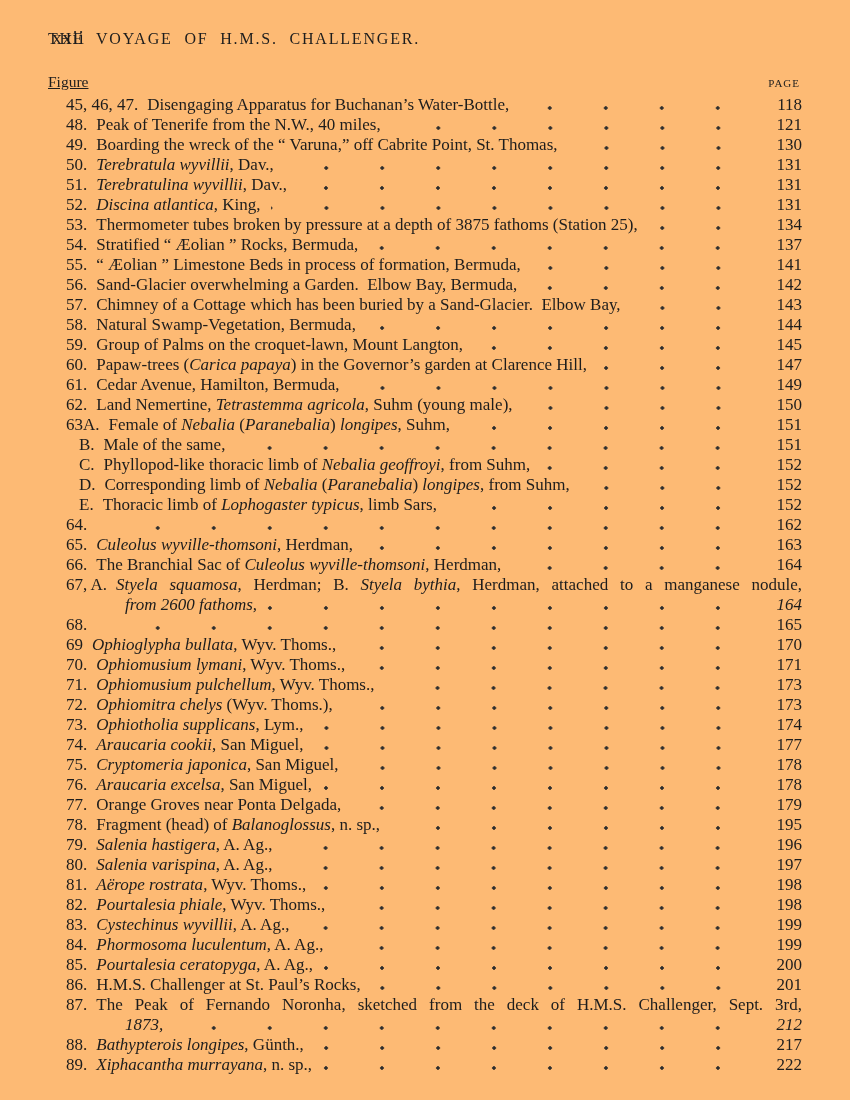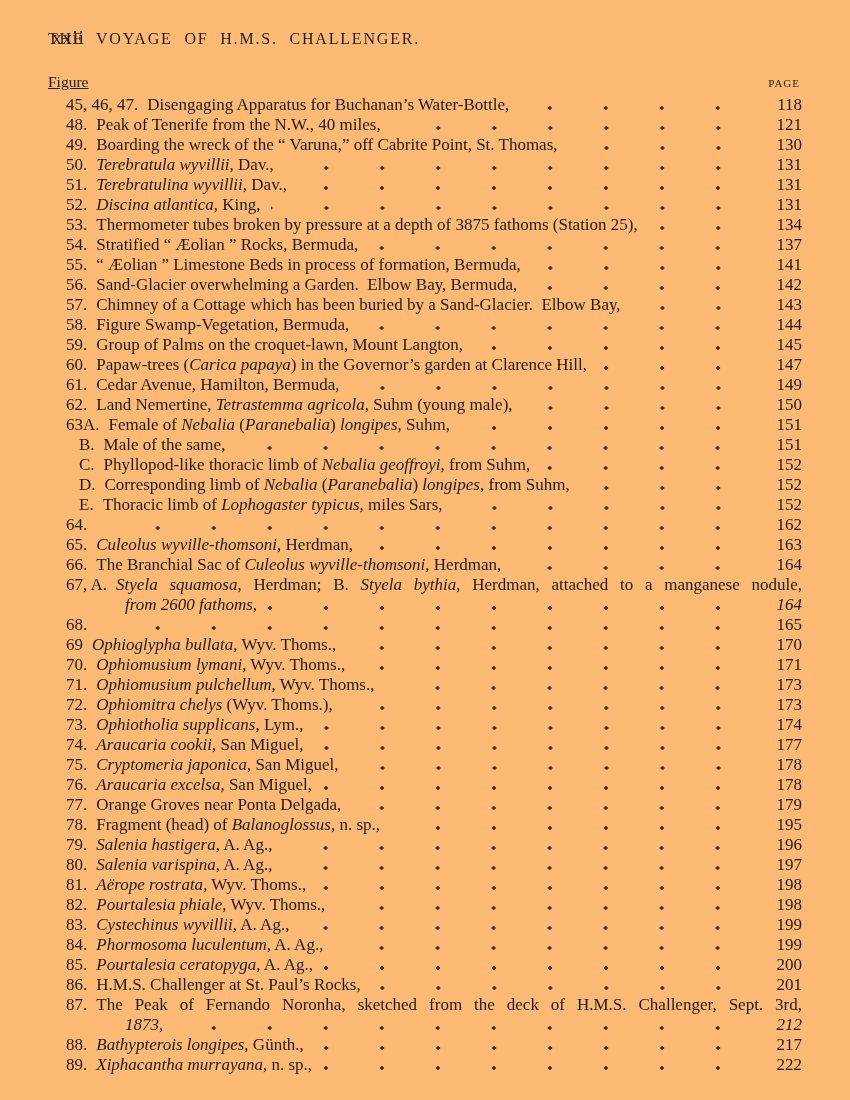--- a/index.html
+++ b/index.html
@@ -130,21 +130,21 @@
         <span class="page">142</span>
       </div>
       <div class="row">
         <span class="num">57.</span>
         <span class="txt"><span>Chimney of a Cottage which has been buried by a Sand-Glacier. Elbow Bay,</span></span>
         <span class="leader"></span>
         <span class="page">143</span>
       </div>
       <div class="row">
         <span class="num">58.</span>
-        <span class="txt"><span>Figure Swamp-Vegetation, Bermuda,</span></span>
+        <span class="txt"><span>Natural Swamp-Vegetation, Bermuda,</span></span>
         <span class="leader"></span>
         <span class="page">144</span>
       </div>
       <div class="row">
         <span class="num">59.</span>
         <span class="txt"><span>Group of Palms on the croquet-lawn, Mount Langton,</span></span>
         <span class="leader"></span>
         <span class="page">145</span>
       </div>
       <div class="row">
@@ -184,21 +184,21 @@
         <span class="page">152</span>
       </div>
       <div class="row sub">
         <span class="num">D.</span>
         <span class="txt"><span>Corresponding limb of </span><i>Nebalia</i><span> (</span><i>Paranebalia</i><span>) </span><i>longipes</i><span>, from Suhm,</span></span>
         <span class="leader"></span>
         <span class="page">152</span>
       </div>
       <div class="row sub">
         <span class="num">E.</span>
-        <span class="txt"><span>Thoracic limb of </span><i>Lophogaster typicus</i><span>, miles Sars,</span></span>
+        <span class="txt"><span>Thoracic limb of </span><i>Lophogaster typicus</i><span>, limb Sars,</span></span>
         <span class="leader"></span>
         <span class="page">152</span>
       </div>
       <div class="row">
         <span class="num">64.</span>
         <span class="leader"></span>
         <span class="page">162</span>
       </div>
       <div class="row">
         <span class="num">65.</span>

